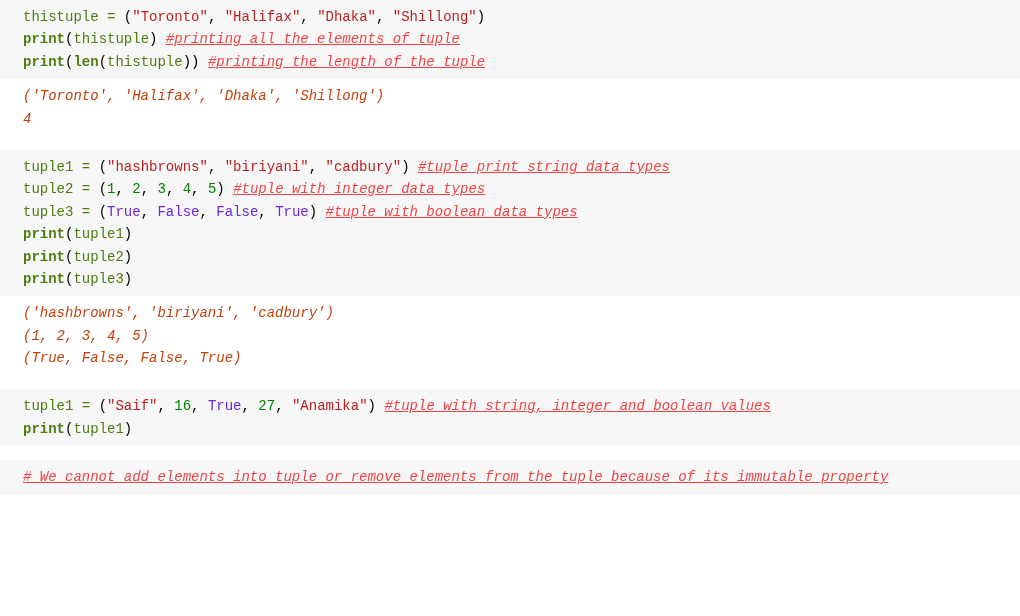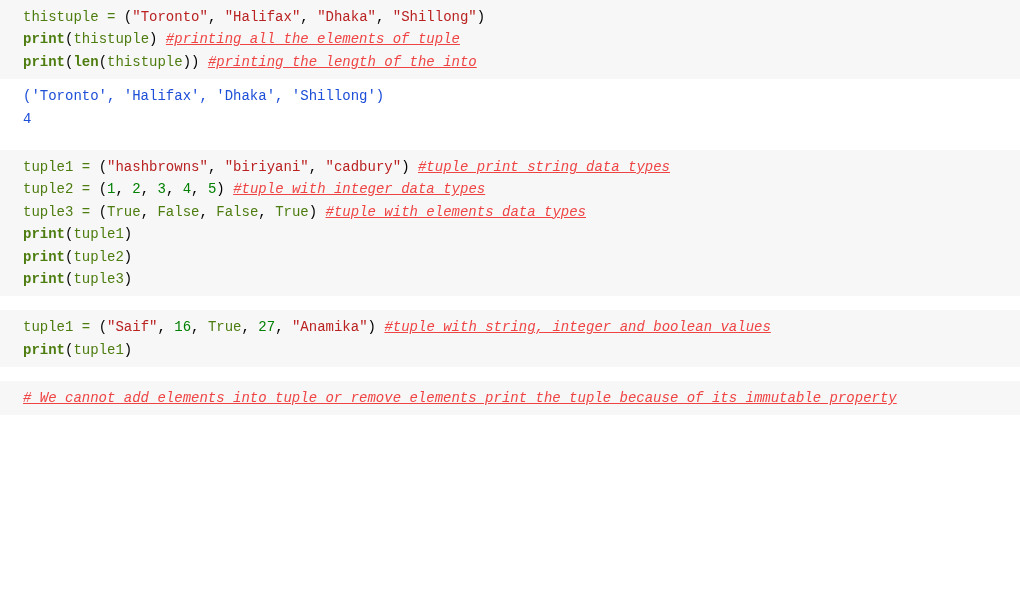--- a/index.html
+++ b/index.html
@@ -23,64 +23,68 @@
       padding: 6px 18px;
       border-left: 5px solid transparent;
       white-space: pre;
       overflow: hidden;
     }
     .output-area {
       background: #ffffff;
       padding: 6px 18px;
       border-left: 5px solid transparent;
       white-space: pre;
-      color: #1d4ed8;
+      color: #c2410c;
+      font-style: italic;
     }
     .gap {
       height: 14px;
       background: #fff;
     }
     .s { color: #BA2121; } 
     .n { color: #4d7c0f; } 
     .b { color: #4d7c0f; font-weight: bold; } 
     .c { color: #ef4444; font-style: italic; text-decoration: underline; }
     .num { color: #008000; }
-    .bool { color: #4d7c0f; }
+    .bool { color: #6d28d9; }
     .p { color: #000; }
   </style>
 </head>
 <body>
 
 <div>
 
   <div class="cell">
     <div class="code-area"><span class="n">thistuple</span><span class="n"> = </span><span class="p">(</span><span class="s">"Toronto"</span><span class="p">, </span><span class="s">"Halifax"</span><span class="p">, </span><span class="s">"Dhaka"</span><span class="p">, </span><span class="s">"Shillong"</span><span class="p">)</span>
 <span class="b">print</span><span class="p">(</span><span class="n">thistuple</span><span class="p">) </span><span class="c">#printing all the elements of tuple</span>
-<span class="b">print</span><span class="p">(</span><span class="b">len</span><span class="p">(</span><span class="n">thistuple</span><span class="p">)</span><span class="p">) </span><span class="c">#printing the length of the into</span></div>
+<span class="b">print</span><span class="p">(</span><span class="b">len</span><span class="p">(</span><span class="n">thistuple</span><span class="p">)</span><span class="p">) </span><span class="c">#printing the length of the tuple</span></div>
     <div class="output-area">('Toronto', 'Halifax', 'Dhaka', 'Shillong')
 4</div>
   </div>
 
   <div class="gap"></div>
 
   <div class="cell">
     <div class="code-area"><span class="n">tuple1</span><span class="n"> = </span><span class="p">(</span><span class="s">"hashbrowns"</span><span class="p">, </span><span class="s">"biriyani"</span><span class="p">, </span><span class="s">"cadbury"</span><span class="p">) </span><span class="c">#tuple print string data types</span>
 <span class="n">tuple2</span><span class="n"> = </span><span class="p">(</span><span class="num">1</span><span class="p">, </span><span class="num">2</span><span class="p">, </span><span class="num">3</span><span class="p">, </span><span class="num">4</span><span class="p">, </span><span class="num">5</span><span class="p">) </span><span class="c">#tuple with integer data types</span>
-<span class="n">tuple3</span><span class="n"> = </span><span class="p">(</span><span class="bool">True</span><span class="p">, </span><span class="bool">False</span><span class="p">, </span><span class="bool">False</span><span class="p">, </span><span class="bool">True</span><span class="p">) </span><span class="c">#tuple with elements data types</span>
+<span class="n">tuple3</span><span class="n"> = </span><span class="p">(</span><span class="bool">True</span><span class="p">, </span><span class="bool">False</span><span class="p">, </span><span class="bool">False</span><span class="p">, </span><span class="bool">True</span><span class="p">) </span><span class="c">#tuple with boolean data types</span>
 <span class="b">print</span><span class="p">(</span><span class="n">tuple1</span><span class="p">)</span>
 <span class="b">print</span><span class="p">(</span><span class="n">tuple2</span><span class="p">)</span>
 <span class="b">print</span><span class="p">(</span><span class="n">tuple3</span><span class="p">)</span></div>
+    <div class="output-area">('hashbrowns', 'biriyani', 'cadbury')
+(1, 2, 3, 4, 5)
+(True, False, False, True)</div>
   </div>
 
   <div class="gap"></div>
 
   <div class="cell">
     <div class="code-area"><span class="n">tuple1</span><span class="n"> = </span><span class="p">(</span><span class="s">"Saif"</span><span class="p">, </span><span class="num">16</span><span class="p">, </span><span class="bool">True</span><span class="p">, </span><span class="num">27</span><span class="p">, </span><span class="s">"Anamika"</span><span class="p">) </span><span class="c">#tuple with string, integer and boolean values</span>
 <span class="b">print</span><span class="p">(</span><span class="n">tuple1</span><span class="p">)</span></div>
   </div>
 
   <div class="gap"></div>
 
   <div class="cell">
-    <div class="code-area"><span class="c"># We cannot add elements into tuple or remove elements print the tuple because of its immutable property</span></div>
+    <div class="code-area"><span class="c"># We cannot add elements into tuple or remove elements from the tuple because of its immutable property</span></div>
   </div>
 
 </div>
 
 </body></html>

